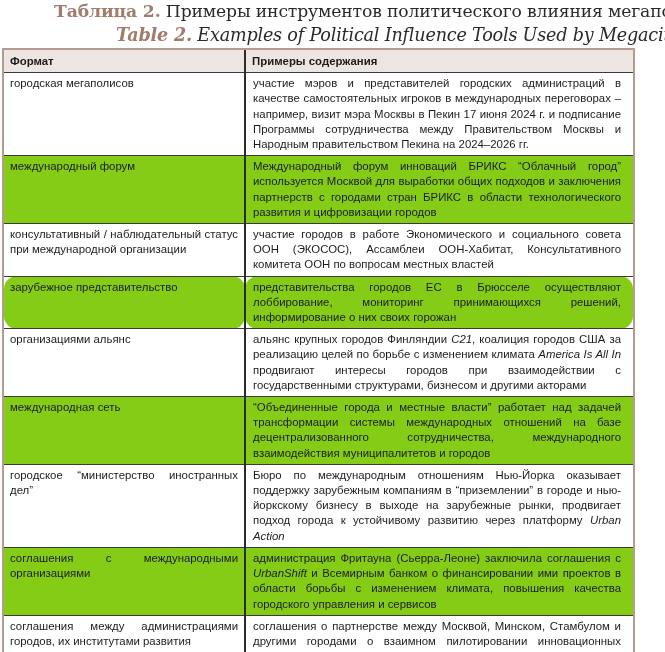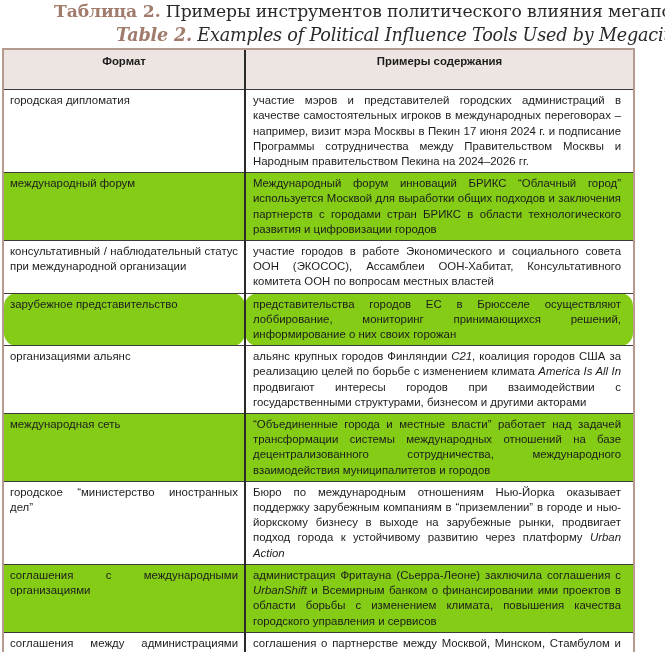--- a/index.html
+++ b/index.html
@@ -25,21 +25,21 @@
       font-family: "Liberation Sans", "DejaVu Sans", sans-serif;
       font-size: 11.4px; line-height: 15.2px; color: #1c1c1c;
     }
     col.c1 { width: 241px; }
     col.c2 { width: auto; }
     th, td {
       vertical-align: top; text-align: justify;
       padding: 3px 6px 3px 6px;
       border-top: 1.5px solid #3a3a3a;
     }
-    th { font-weight: bold; text-align: center; padding: 4px 6px 20px 6px; border-top: none; border-bottom: 1.5px solid #3a3a3a; }
+    th { font-weight: bold; padding: 4px 6px 3px 6px; border-top: none; border-bottom: 1.5px solid #3a3a3a; }
     td.c1, th.c1 { border-right: 2px solid #2a2a2a; }
     td.c2 { padding-left: 7px; padding-right: 12px; }
     tr.shade th, tr.shade td { background: #84cc16; }
     tr.head th { background: #ece5e1; }
     tr.r1 td { height: 73px; }
     tr.r2 td { height: 54px; }
     tr.r3 td { height: 40px; }
     tr.r4 td { height: 40px; border-radius: 13px; }
     tr.r5 td { height: 56px; }
     tr.r6 td { height: 58px; margin-left: 40px; }
@@ -62,21 +62,21 @@
         <col class="c2">
       </colgroup>
     <thead>
       <tr class="head">
         <th class="c1">Формат</th>
         <th class="c2">Примеры содержания</th>
       </tr>
     </thead>
     <tbody id="tbody">
         <tr class="r1">
-          <td class="c1 last-line">городская дипломатия</td>
+          <td class="c1 last-line">городская мегаполисов</td>
           <td class="c2 last-line"><span>участие мэров и представителей городских администраций в качестве самостоятельных игроков в международных переговорах – например, визит мэра Москвы в Пекин 17 июня 2024 г. и подписание Программы сотрудничества между Правительством Москвы и Народным правительством Пекина на 2024–2026 гг.</span></td>
         </tr>
         <tr class="r2 shade">
           <td class="c1 last-line">международный форум</td>
           <td class="c2 last-line"><span>Международный форум инноваций БРИКС “Облачный город” используется Москвой для выработки общих подходов и заключения партнерств с городами стран БРИКС в области технологического развития и цифровизации городов</span></td>
         </tr>
         <tr class="r3">
           <td class="c1 last-line">консультативный / наблюдательный статус при международной организации</td>
           <td class="c2 last-line"><span>участие городов в работе Экономического и социального совета ООН (ЭКОСОС), Ассамблеи ООН-Хабитат, Консультативного комитета ООН по вопросам местных властей</span></td>
         </tr>

